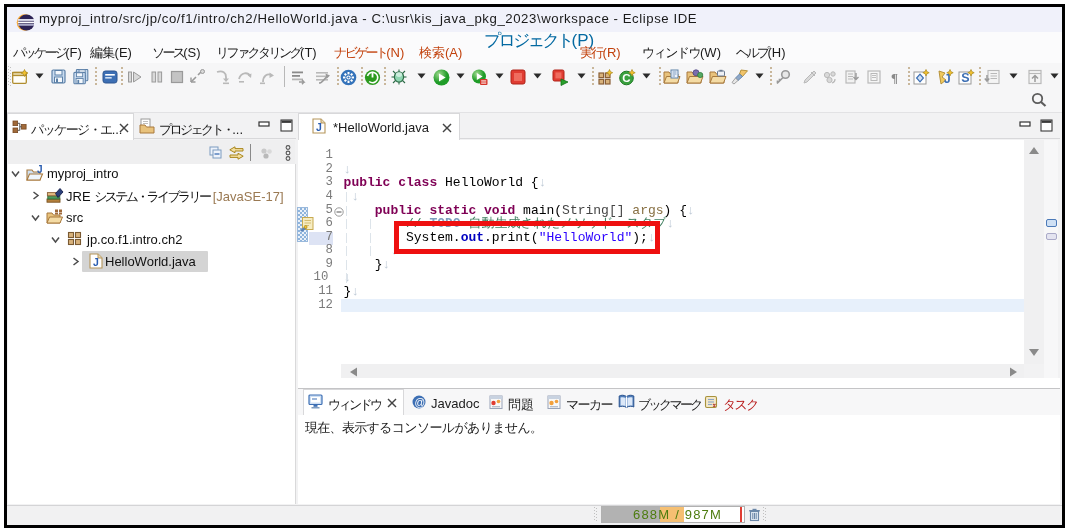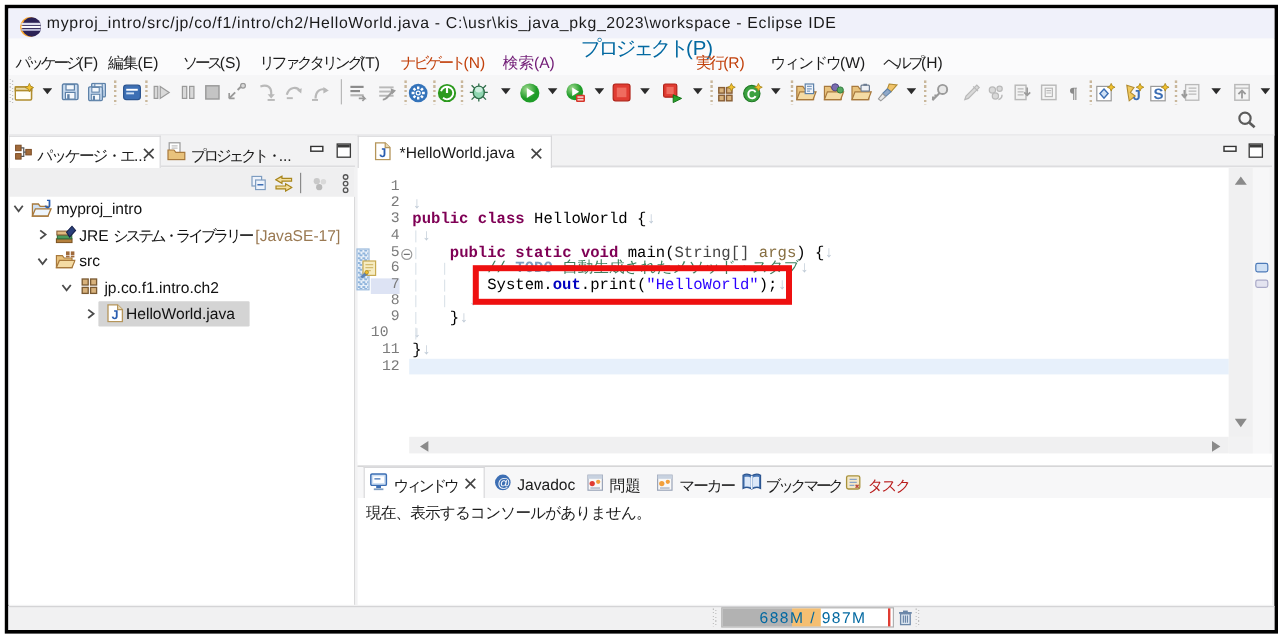--- a/index.html
+++ b/index.html
@@ -31,21 +31,21 @@
 <rect x="2.8" y="8.6" width="16.2" height="1.7" fill="#fbfbfe"></rect>
 <rect x="2.8" y="11.1" width="16.2" height="1.6" fill="#b9b9d6"></rect>
     </svg>
 <div class="abs" style="left:32px;top:4px;white-space:nowrap;font-size:13.2px;color:#1a1a1a;letter-spacing:0.57px">myproj_intro/src/jp/co/f1/intro/ch2/HelloWorld.java - C:\usr\kis_java_pkg_2023\workspace - Eclipse IDE</div>
 <div class="abs" style="left:0px;top:24.5px;width:1055px;height:31.5px;background:#fbfbfc"></div>
 <div class="abs" style="left:6px;top:36.8px;white-space:nowrap;font-size:13px;color:#1b1b1b"><span class="j">パッケージ</span>(F)</div>
 <div class="abs" style="left:83px;top:36.8px;white-space:nowrap;font-size:13px;color:#1b1b1b"><span class="k">編集</span>(E)</div>
 <div class="abs" style="left:145px;top:36.8px;white-space:nowrap;font-size:13px;color:#1b1b1b"><span class="j">ソース</span>(S)</div>
 <div class="abs" style="left:209px;top:36.8px;white-space:nowrap;font-size:13px;color:#1b1b1b"><span class="j">リファクタリング</span>(T)</div>
 <div class="abs" style="left:327px;top:36.8px;white-space:nowrap;font-size:13px;color:#c2410c"><span class="j">ナビゲート</span>(N)</div>
-<div class="abs" style="left:412px;top:36.8px;white-space:nowrap;font-size:13px;color:#701a75">検索(A)</div>
+<div class="abs" style="left:412px;top:36.8px;white-space:nowrap;font-size:13px;color:#c2410c">検索(A)</div>
 <div class="abs" style="left:477px;top:22px;white-space:nowrap;font-size:17px;color:#0369a1"><span class="j">プロジェクト</span>(P)</div>
 <div class="abs" style="left:573px;top:36.8px;white-space:nowrap;font-size:13px;color:#c2410c"><span class="m">実行</span>(R)</div>
 <div class="abs" style="left:635px;top:36.8px;white-space:nowrap;font-size:13px;color:#1b1b1b"><span class="m">ウィンドウ</span>(W)</div>
 <div class="abs" style="left:729px;top:36.8px;white-space:nowrap;font-size:13px;color:#1b1b1b"><span class="j">ヘルプ</span>(H)</div>
 <div class="abs" style="left:0px;top:56px;width:1055px;height:50px;background:#f6f6f7;border-bottom:1px solid #e2e2e4"></div>
 <svg class="abs" style="left:5px;top:62px" width="17" height="16" viewBox="0 0 17 16">
       <rect x="0.7" y="3.5" width="13.6" height="10.8" rx="1" fill="#fffef8" stroke="#b08d2f" stroke-width="1.3"></rect>
 <rect x="0.7" y="3.5" width="13.6" height="3" fill="#e8d9a8" stroke="#b08d2f" stroke-width="1.3"></rect>
 <path d="M12.5,0.5 l1.1,2.4 2.4,1.1 -2.4,1.1 -1.1,2.4 -1.1,-2.4 -2.4,-1.1 2.4,-1.1 Z" fill="#f2c12e" stroke="#a8861d" stroke-width="0.7"></path>
     </svg>
@@ -477,21 +477,21 @@
       <div class="ln" style="line-height:13.58px">
         <div style="height:13.58px;text-align:right">1</div>
         <div style="height:13.58px;text-align:right">2</div>
         <div style="height:13.58px;text-align:right">3</div>
         <div style="height:13.58px;text-align:right">4</div>
         <div style="height:13.58px;text-align:right">5</div>
         <div style="height:13.58px;text-align:right">6</div>
         <div style="height:13.58px;text-align:right">7</div>
         <div style="height:13.58px;text-align:right">8</div>
         <div style="height:13.58px;text-align:right">9</div>
-        <div style="height:13.58px;text-align:left">10</div>
+        <div style="height:13.58px;text-align:center">10</div>
         <div style="height:13.58px;text-align:right">11</div>
         <div style="height:13.58px;text-align:right">12</div>
       </div>
     </div>
 <svg class="abs" style="left:327px;top:200px" width="10" height="10" viewBox="0 0 10 10">
       <circle cx="5" cy="5" r="4.2" fill="#fff" stroke="#9a9a9a" stroke-width="1"></circle>
       <line x1="2.5" y1="5" x2="7.5" y2="5" stroke="#707070" stroke-width="1.2"></line>
     </svg>
 <div class="abs code" style="left:336.6px;top:155.8px"><span class="eol">↓</span></div>
 <div class="abs code" style="left:336.6px;top:169.4px"><span class="kw">public</span> <span class="kw">class</span> HelloWorld {<span class="eol">↓</span></div>
@@ -587,21 +587,21 @@
 <path d="M9,9 l2.5,2.5 M11.5,9 l-2.5,2.5" stroke="#b84c3c" stroke-width="1.2"></path>
     </svg>
 <div class="abs" style="left:716px;top:388.5px;white-space:nowrap;font-size:13px;color:#b91c1c"><span class="m">タスク</span></div>
 <div class="abs" style="left:291px;top:407.5px;width:762px;height:89.5px;background:#fff"></div>
 <div class="abs" style="left:298px;top:412px;white-space:nowrap;font-size:13px;color:#1b1b1b"><span class="k">現在、表示するコンソールがありません。</span></div>
 <div class="abs" style="left:0px;top:498px;width:1055px;height:20px;background:#f1f1f2;border-top:1px solid #d4d4d6"></div>
 <div class="hnd" style="left:587px;top:500px;height:15px"></div>
 <div class="abs" style="left:594px;top:498.5px;width:144px;height:17px;background:#fff;border:1px solid #b0b0b0"></div>
 <div class="abs" style="left:595px;top:499.5px;width:58px;height:15px;background:#b2b2b2"></div>
 <div class="abs" style="left:653px;top:499.5px;width:24px;height:15px;background:#f5bf72"></div>
-<div class="abs" style="left:626px;top:500px;white-space:nowrap;font-size:13px;color:#0369a1;letter-spacing:1.2px">688M / 987M</div>
+<div class="abs" style="left:626px;top:500px;white-space:nowrap;font-size:13px;color:#4d7c0f;letter-spacing:1.2px">688M / 987M</div>
 <div class="abs" style="left:733px;top:499.5px;width:2px;height:15px;background:#e03c32"></div>
 <svg class="abs" style="left:741px;top:500.5px" width="14" height="14" viewBox="0 0 14 14">
       <rect x="2.5" y="3.5" width="8" height="9" fill="#dfe8f2" stroke="#6b87a8" stroke-width="1.1"></rect>
 <rect x="1.2" y="2" width="10.6" height="1.5" fill="#6b87a8"></rect>
       <rect x="4.5" y="0.8" width="4" height="1.4" fill="#6b87a8"></rect>
 <g stroke="#6b87a8" stroke-width="1">
         <line x1="4.8" y1="5" x2="4.8" y2="11"></line>
         <line x1="6.5" y1="5" x2="6.5" y2="11"></line>
         <line x1="8.2" y1="5" x2="8.2" y2="11"></line>
       </g>

